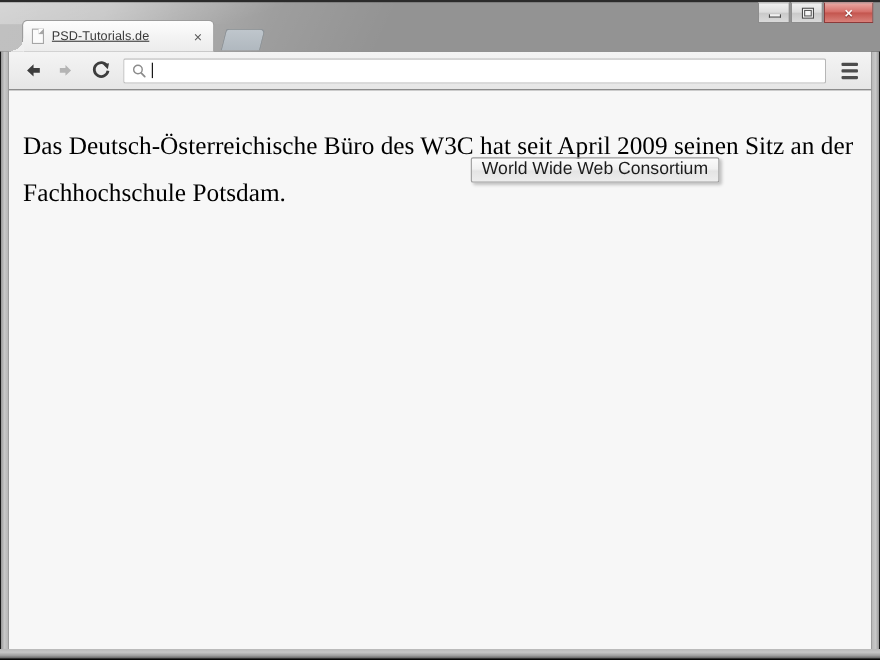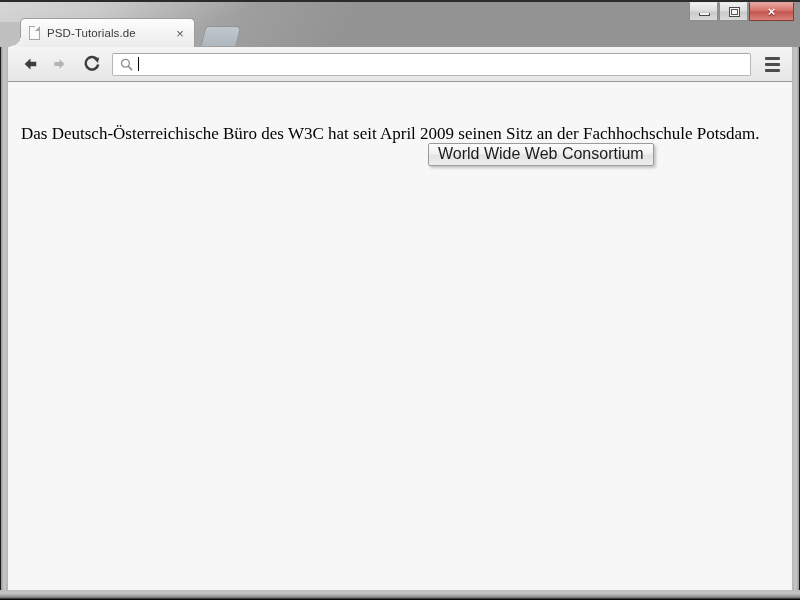--- a/index.html
+++ b/index.html
@@ -182,20 +182,21 @@
     border-left: 5px solid #ffffff;
     border-bottom: 5px solid #a6a6a6;
   }
   #tab-title {
     font-size: 11.5px;
     color: #3b3b3b;
     white-space: nowrap;
     overflow: hidden;
     flex: 1 1 auto;
     letter-spacing: 0.1px;
+    text-decoration: underline;
   }
   #tab-close {
     flex: 0 0 auto;
     width: 16px; height: 16px;
     font-size: 13px;
     color: #5a5a5a;
     display: flex;
     align-items: center;
     justify-content: center;
     line-height: 1;
@@ -291,25 +292,25 @@
     position: absolute;
     left: 8px; top: 82px;
     width: 784px;
     height: 508px;
     background: #f7f7f7;
     overflow: hidden;
   }
   #page-paragraph {
     position: absolute;
     left: 13px;
-    top: 19px;
+    top: 6px;
     width: 755px;
     font-family: "Liberation Serif", "DejaVu Serif", serif;
-    font-size: 17px;
-    line-height: 31px;
+    font-size: 23px;
+    line-height: 43px;
     color: #000000;
   }
 
   
   #tooltip {
     position: absolute;
     left: 420px;
     top: 61px;
     padding: 3px 9px 4px 9px;
     background: linear-gradient(to bottom, #fbfbfb 0%, #f1f1f1 45%, #e4e4e4 55%, #ededed 100%);

